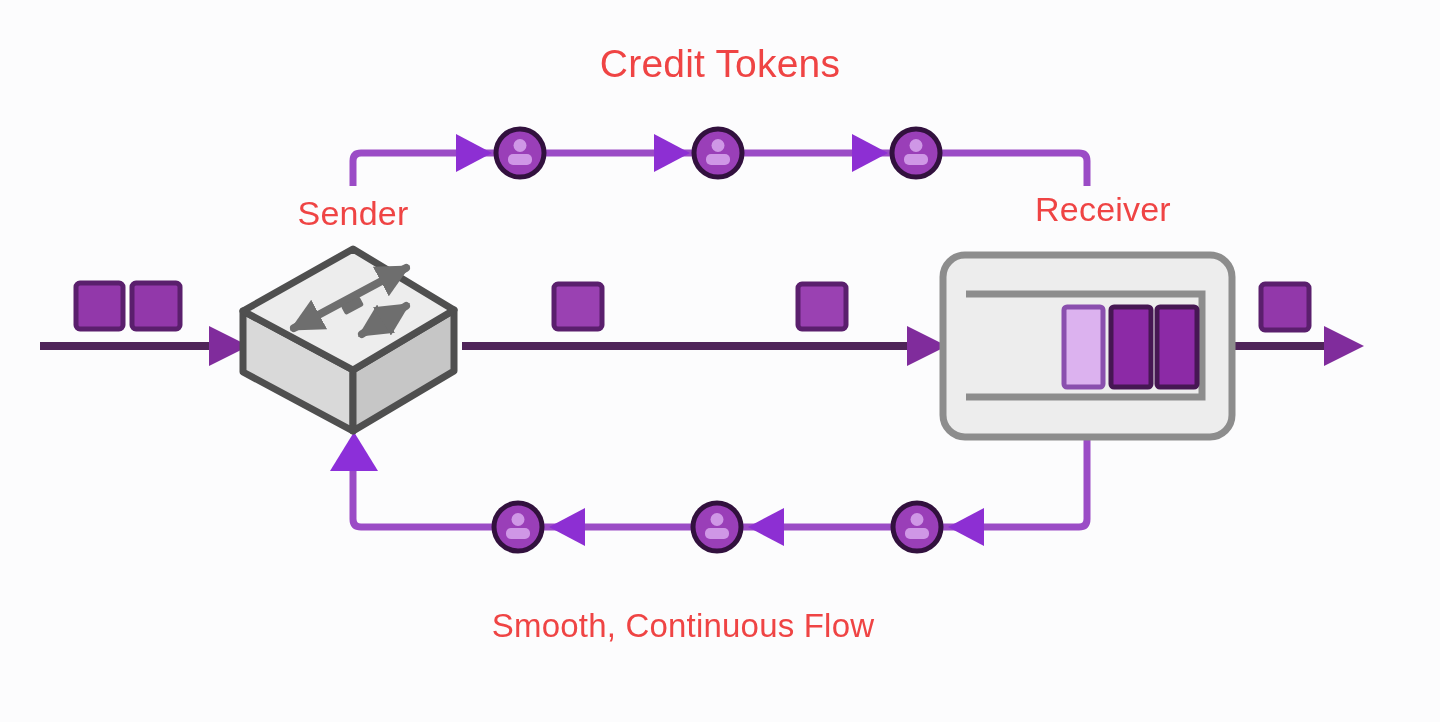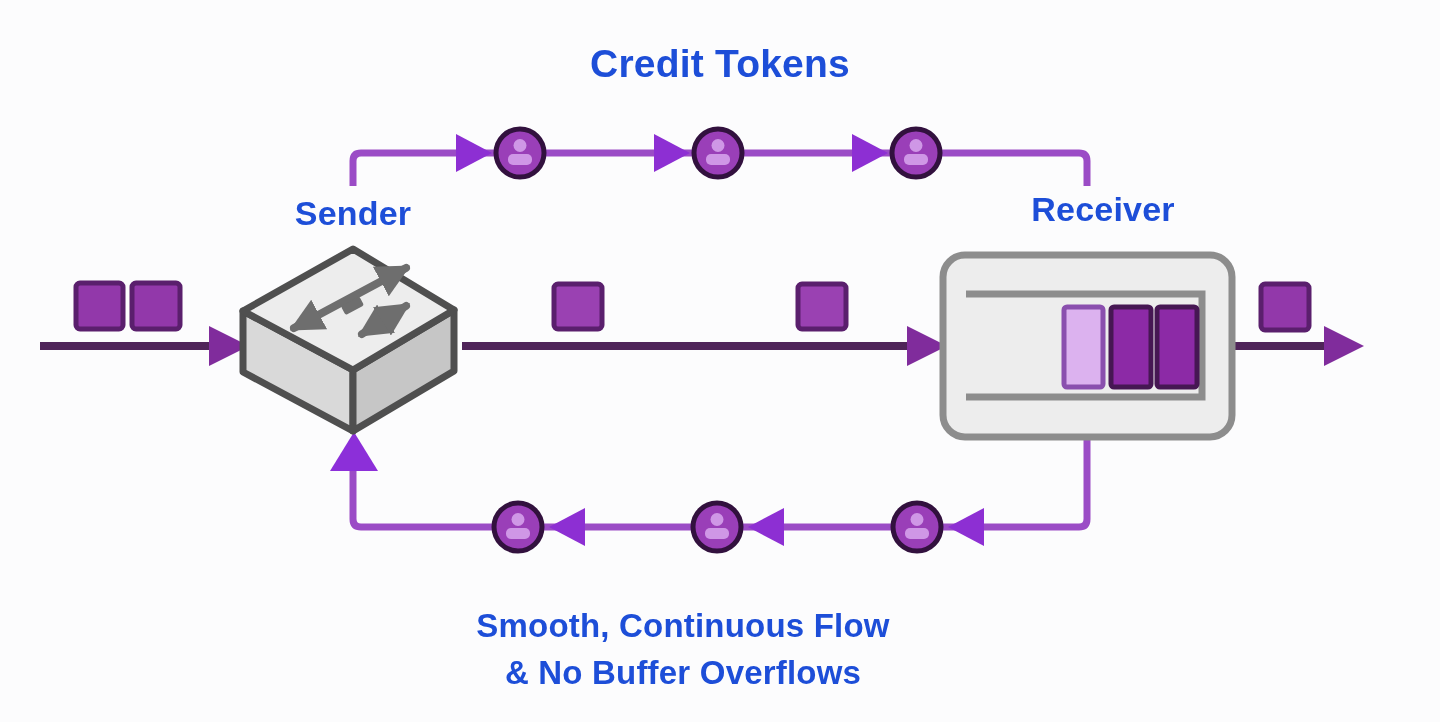--- a/index.html
+++ b/index.html
@@ -4,21 +4,21 @@
 <style>
   html,body{margin:0;padding:0;}
   body{
     width:1440px;height:722px;overflow:hidden;position:relative;
     background:#fcfcfd;
     font-family:"Liberation Sans","DejaVu Sans",sans-serif;
   }
   .stage{position:absolute;inset:0;width:1440px;height:722px;}
   svg.diagram{position:absolute;left:0;top:0;}
   .lbl{
-    position:absolute;color:#1d4ed8;font-weight:700;letter-spacing:0.2px;
+    position:absolute;color:#ef4444;font-weight:400;letter-spacing:0.2px;
     text-align:center;white-space:nowrap;
   }
   .title{left:0;width:1440px;top:42px;font-size:39px;}
   .sender-label{left:253px;width:200px;top:194px;font-size:34px;}
   .receiver-label{left:1003px;width:200px;top:190px;font-size:34px;}
   .caption{left:383px;width:600px;top:603px;font-size:33px;line-height:1.42;}
 </style>
 </head>
 <body>
 
@@ -98,16 +98,15 @@
   </svg>
 
   <div class="lbl title">Credit Tokens</div>
 
   <div class="lbl receiver-label">Receiver</div>
 
   <div class="lbl sender-label">Sender</div>
 
   <div class="lbl caption">
     <div>Smooth, Continuous Flow</div>
-    <div>&amp; No Buffer Overflows</div>
   </div>
 
 </div>
 
 </body></html>

